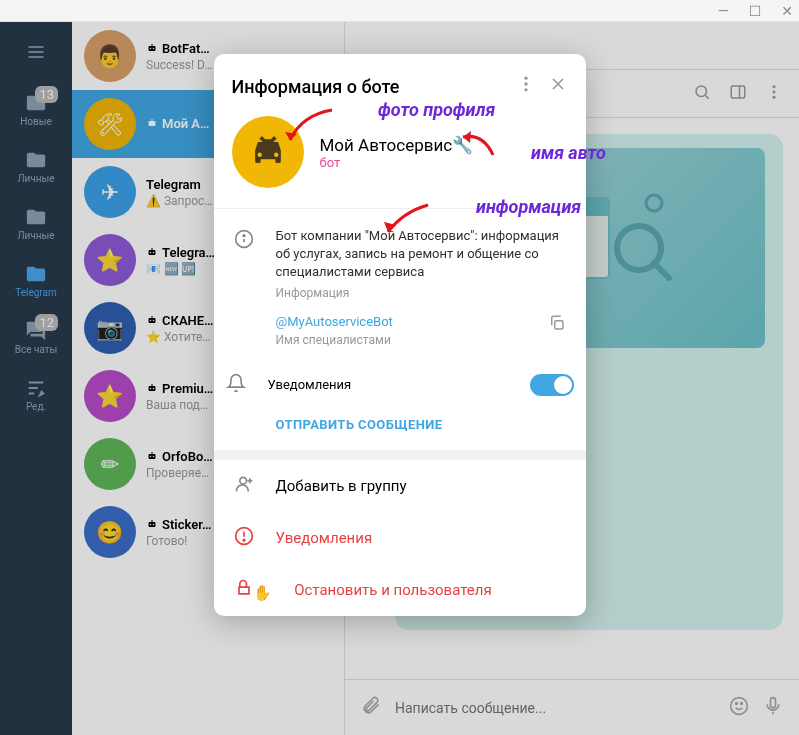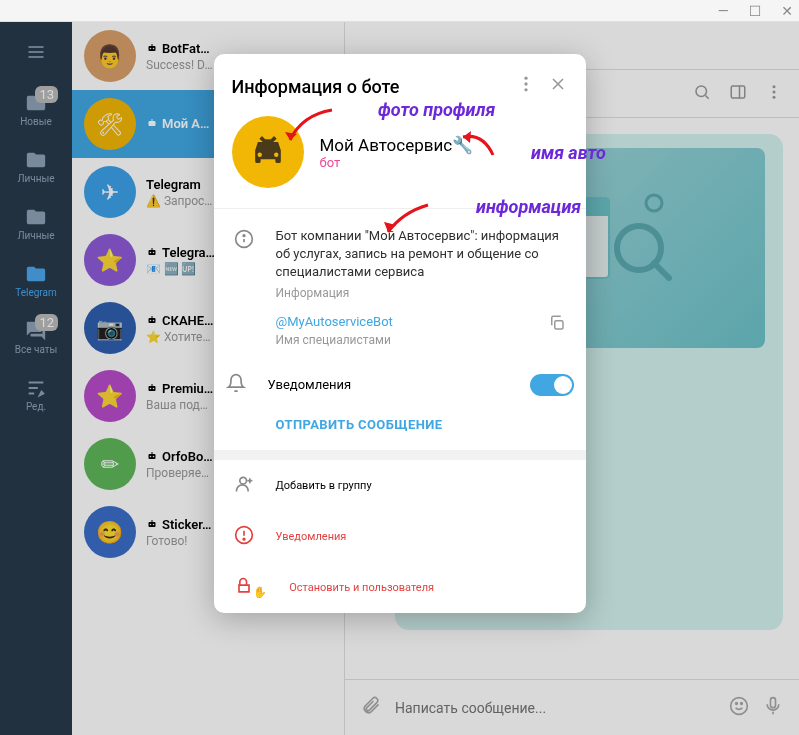--- a/index.html
+++ b/index.html
@@ -59,21 +59,21 @@
     .info-text { color: #303030; line-height: 1.4; }
     .info-label { color: #999; font-size: 12px; margin-top: 4px; }
     .username-row { margin-top: 14px; display: flex; justify-content: space-between; align-items: flex-start; }
     .username { color: #40a7e3; font-size: 13px; }
     .notif-row { display: flex; align-items: center; padding: 18px 12px; gap: 22px; }
     .notif-row .label { flex: 1; font-size: 13px; }
     .toggle { width: 44px; height: 22px; background: #40a7e3; border-radius: 11px; position: relative; }
     .toggle::after { content: ''; width: 18px; height: 18px; background: #fff; border-radius: 50%; position: absolute; right: 2px; top: 2px; }
     .send-msg { padding: 2px 20px 18px 62px; color: #40a7e3; font-size: 13px; font-weight: 700; letter-spacing: .4px; }
     .thick-divider { height: 10px; background: #f2f2f2; }
-    .action-row { display: flex; align-items: center; padding: 14px 20px; gap: 22px; font-size: 11px; }
+    .action-row { display: flex; align-items: center; padding: 14px 20px; gap: 22px; font-size: 15px; }
     .action-row.report, .action-row.block { color: #e54141; }
     .action-row svg { width: 20px; height: 20px; }
 
     
     .annotation { position: absolute; color: #6d28d9; font-style: italic; font-size: 18px; font-weight: 700; pointer-events: none; margin-left: 46px; }
     .arrow { position: absolute; pointer-events: none; }
 
     .small-avatar-group { width:52px; height:28px; position: relative; margin: 0 auto 4px; opacity:.5; }
 
   </style>

